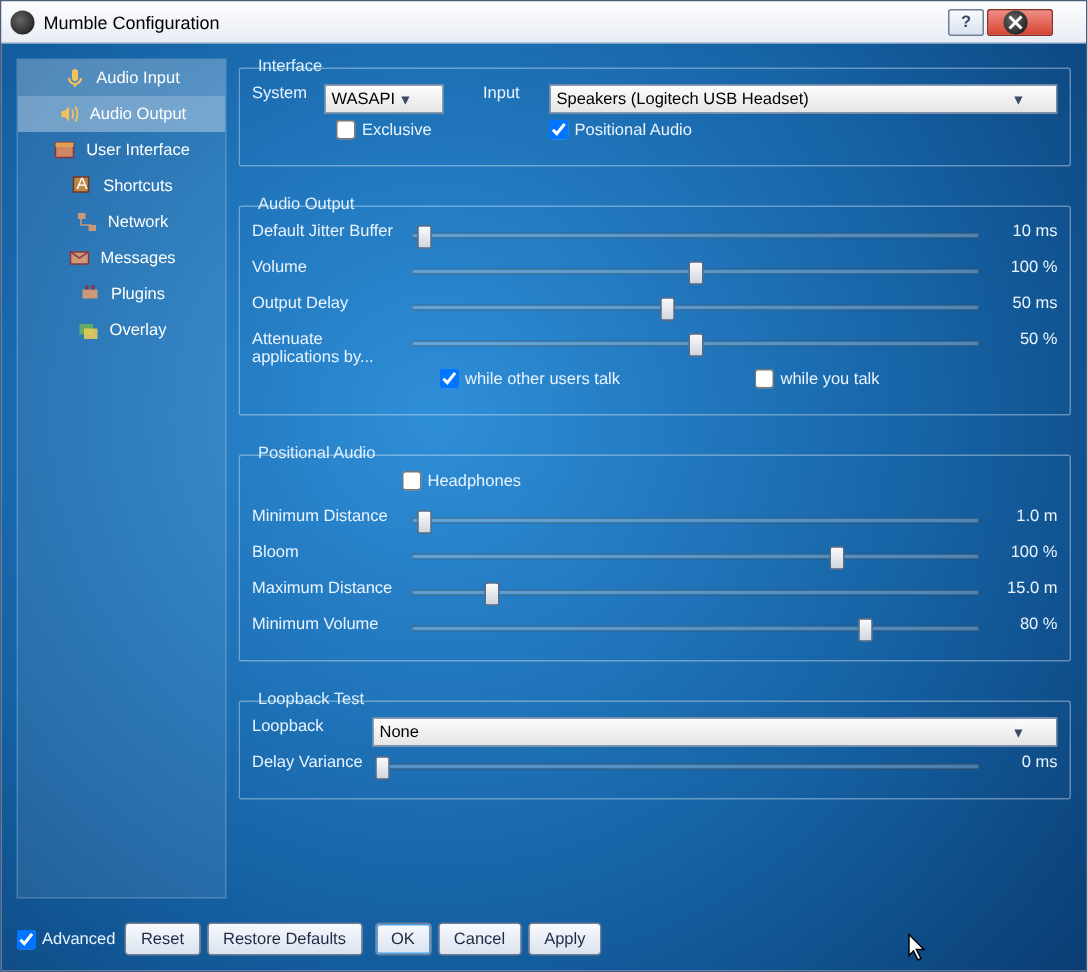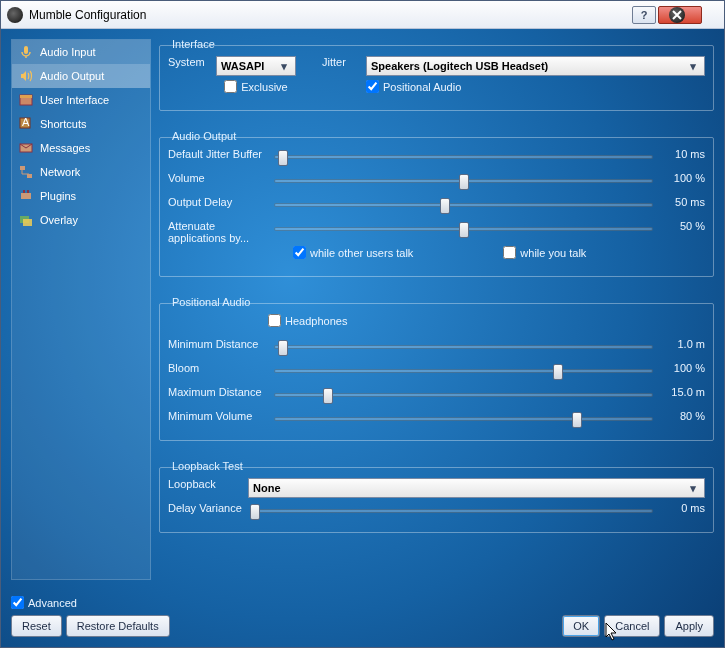--- a/index.html
+++ b/index.html
@@ -8,42 +8,42 @@
   .titlebar { height: 28px; background: linear-gradient(#fdfdfe,#e8edf5); border-bottom: 1px solid #b8c4d8; display: flex; align-items: center; padding: 0 22px 0 6px; }
   .titlebar .icon { width: 16px; height: 16px; background: radial-gradient(circle at 40% 40%, #666 0%, #333 60%, #000 100%); border-radius: 50%; margin-right: 6px; }
   .titlebar .title { flex: 1; font-size: 12px; color: #000; }
   .titlebar .btns { display: flex; gap: 0; }
   .titlebar .btn { height: 18px; border: 1px solid #6f7d94; background: linear-gradient(#f7f9fc,#dae3f0); border-radius: 2px; margin-left: 2px; display: flex; align-items: center; justify-content: center; color: #3b4a63; font-weight: bold; }
   .titlebar .btn.help { width: 24px; }
   .titlebar .btn.close { width: 44px; background: linear-gradient(#f08d87,#d64531); color: #fff; border-color: #8f2a1d; }
   .client { flex: 1; display: flex; flex-direction: column; background: radial-gradient(circle at 40% 40%, #2f8fd8 0%, #1561a3 60%, #0a3d73 100%); }
   .content { flex: 1; display: flex; padding: 10px; gap: 8px; }
   .sidebar { width: 140px; background: rgba(255,255,255,0.08); border: 1px solid rgba(255,255,255,0.18); }
-  .side-item { display: flex; align-items: center; gap: 6px; padding: 4px 6px; color: #fff; cursor: default; }
+  .side-item { display: flex; align-items: center; gap: 6px; padding: 4px 6px; color: #fff; cursor: default; justify-content: center; }
   .side-item.selected { background: rgba(255,255,255,0.35); color: #fff; }
   .side-item.hover { background: rgba(255,255,255,0.2); }
   .side-icon { width: 16px; height: 16px; display: inline-block; }
   .main { flex: 1; display: flex; flex-direction: column; gap: 20px; color: #fff; overflow: auto; }
   .group { border: 1px solid rgba(255,255,255,0.35); border-radius: 2px; padding: 8px 8px 6px 8px; position: relative; margin-top: 6px; }
   .group-title { position: absolute; top: -8px; left: 8px; padding: 0 4px; font-size: 11px; color: #dff0ff; }
   .row { display: flex; align-items: flex-start; min-height: 22px; margin: 2px 0; }
   .lbl { width: 100px; color: #eaf4ff; }
   .row .ctrl { flex: 1; display: flex; align-items: center; margin-left: 25px; }
   .val { width: 46px; text-align: right; color: #eaf4ff; }
   select, .combo {
     height: 20px; background: linear-gradient(#fdfdfd,#e5e5e5); border: 1px solid #7a8aa3; color: #000; padding: 0 4px; font-size: 11px;
   }
-  .combo { display: inline-flex; align-items: center; justify-content: space-between; padding-right: 4px; font-weight: bold; }
+  .combo { display: inline-flex; align-items: center; justify-content: space-between; padding-right: 18px; }
   .combo .arrow { width: 14px; text-align: center; color: #3b4a63; }
   .chk { display: inline-flex; align-items: center; gap: 4px; color: #eaf4ff; }
   .chk input { width: 13px; height: 13px; }
   .slider { flex: 1; height: 18px; position: relative; display: flex; align-items: center; margin: 0 6px; }
   .track { flex: 1; height: 4px; background: rgba(255,255,255,0.25); border: 1px solid rgba(0,0,0,0.25); border-radius: 2px; position: relative; }
   .thumb { position: absolute; top: -6px; width: 10px; height: 16px; background: linear-gradient(#fafafa,#cfd6df); border: 1px solid #5a6b85; border-radius: 2px; transform: translateX(-50%); }
-  .footer { padding: 6px 10px 10px 10px; display: flex; flex-direction: column; gap: 6px; }
+  .footer { padding: 6px 10px 10px 10px; display: flex; flex-direction: row; gap: 6px; }
   .advanced-row { display:flex; align-items:center; }
   .btn-row { display: flex; gap: 4px; }
   .push { height: 22px; padding: 0 10px; background: linear-gradient(#f7f9fc,#dbe3ef); border: 1px solid #6f7d94; border-radius: 3px; color: #1d2b44; }
   .push.ok { box-shadow: 0 0 0 1px #4aa3e8 inset; }
   .spacer { flex:1; }
   svg.icon { width:16px; height:16px; }
   .cursor { position:absolute; width:14px; height:20px; pointer-events:none; }
 </style>
 </head>
 <body>
@@ -89,32 +89,32 @@
         </div>
         <div class="side-item">
           <svg class="side-icon" viewBox="0 0 16 16">
               <rect x="2" y="2" width="10" height="10" fill="#b84" stroke="#732"></rect>
               <text x="4" y="10" font-size="8" fill="#fff">A</text>
             </svg>
           <span>Shortcuts</span>
         </div>
         <div class="side-item">
           <svg class="side-icon" viewBox="0 0 16 16">
-              <rect x="2" y="4" width="12" height="8" fill="#c97" stroke="#834"></rect>
-              <path d="M2 4l6 4 6-4" stroke="#834" fill="none"></path>
-            </svg>
-          <span>Messages</span>
-        </div>
-        <div class="side-item">
-          <svg class="side-icon" viewBox="0 0 16 16">
               <rect x="2" y="2" width="5" height="4" fill="#c97"></rect>
               <rect x="9" y="10" width="5" height="4" fill="#c97"></rect>
               <path d="M4 6v4h7" stroke="#c97" fill="none"></path>
             </svg>
           <span>Network</span>
+        </div>
+        <div class="side-item">
+          <svg class="side-icon" viewBox="0 0 16 16">
+              <rect x="2" y="4" width="12" height="8" fill="#c97" stroke="#834"></rect>
+              <path d="M2 4l6 4 6-4" stroke="#834" fill="none"></path>
+            </svg>
+          <span>Messages</span>
         </div>
         <div class="side-item">
           <svg class="side-icon" viewBox="0 0 16 16">
               <rect x="3" y="5" width="10" height="6" fill="#c97"></rect>
               <rect x="5" y="2" width="2" height="3" fill="#834"></rect>
               <rect x="9" y="2" width="2" height="3" fill="#834"></rect>
             </svg>
           <span>Plugins</span>
         </div>
         <div class="side-item">
@@ -130,21 +130,21 @@
 
         <div class="group">
           <span class="group-title">Interface</span>
           <div class="row">
             <span class="lbl" style="width:48px">System</span>
             <div class="combo" style="width:80px">
               <span>WASAPI</span>
               <span class="arrow">▾</span>
             </div>
             <span style="width:26px"></span>
-            <span class="lbl" style="width:44px">Jitter</span>
+            <span class="lbl" style="width:44px">Input</span>
             <div class="combo" style="flex:1">
               <span>Speakers (Logitech USB Headset)</span>
               <span class="arrow">▾</span>
             </div>
           </div>
           <div class="row">
             <span style="width:48px"></span>
             <span style="width:80px;display:flex;justify-content:center">
               <label class="chk">
                 <input type="checkbox" style="">

